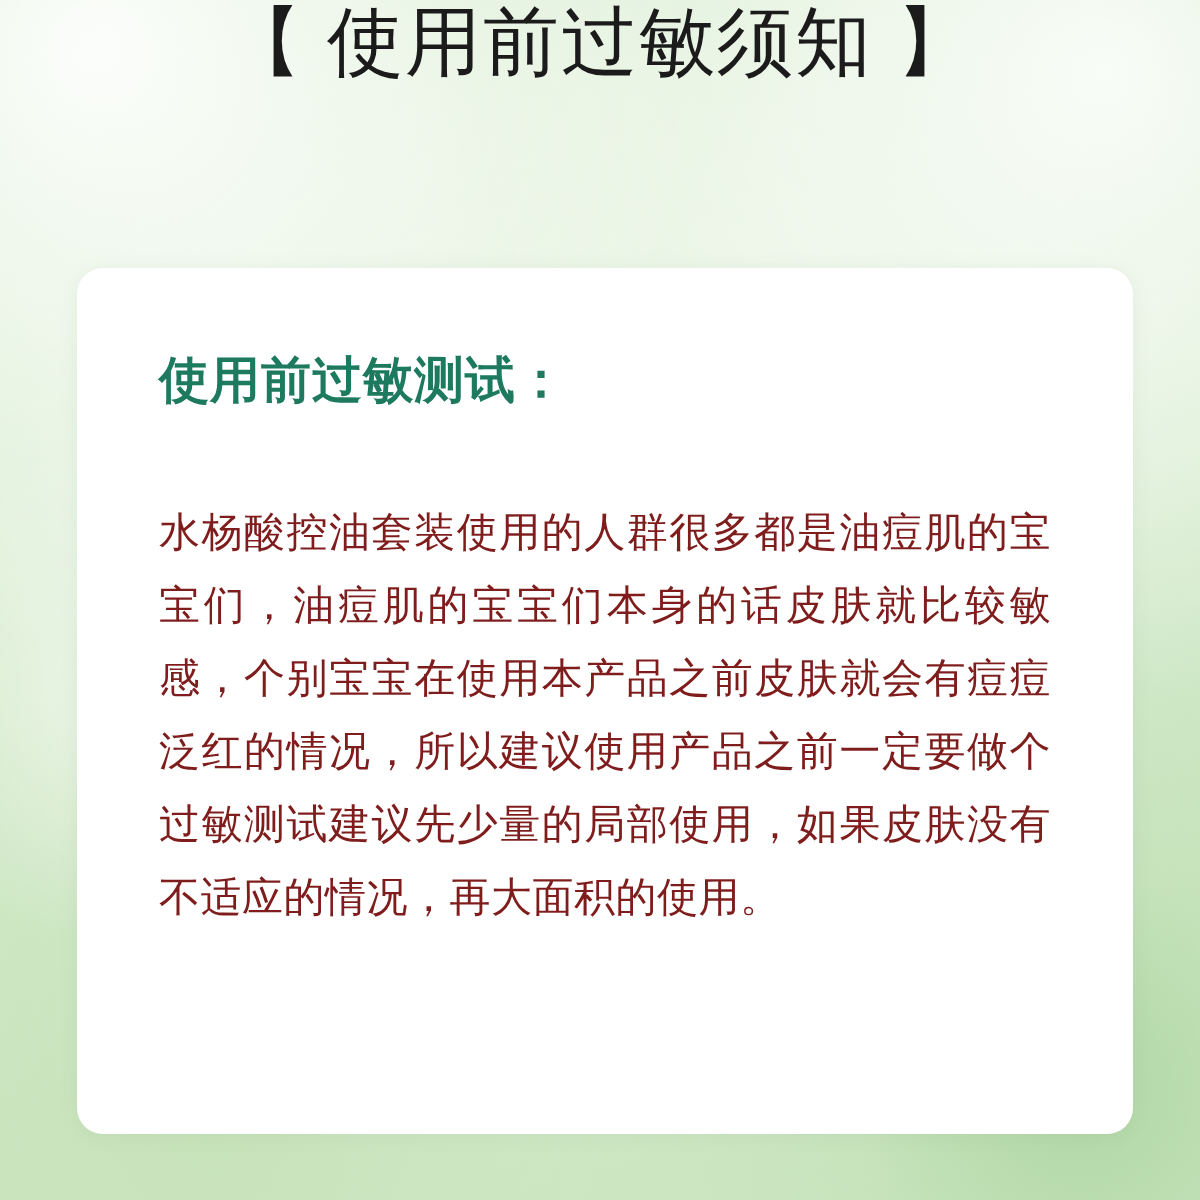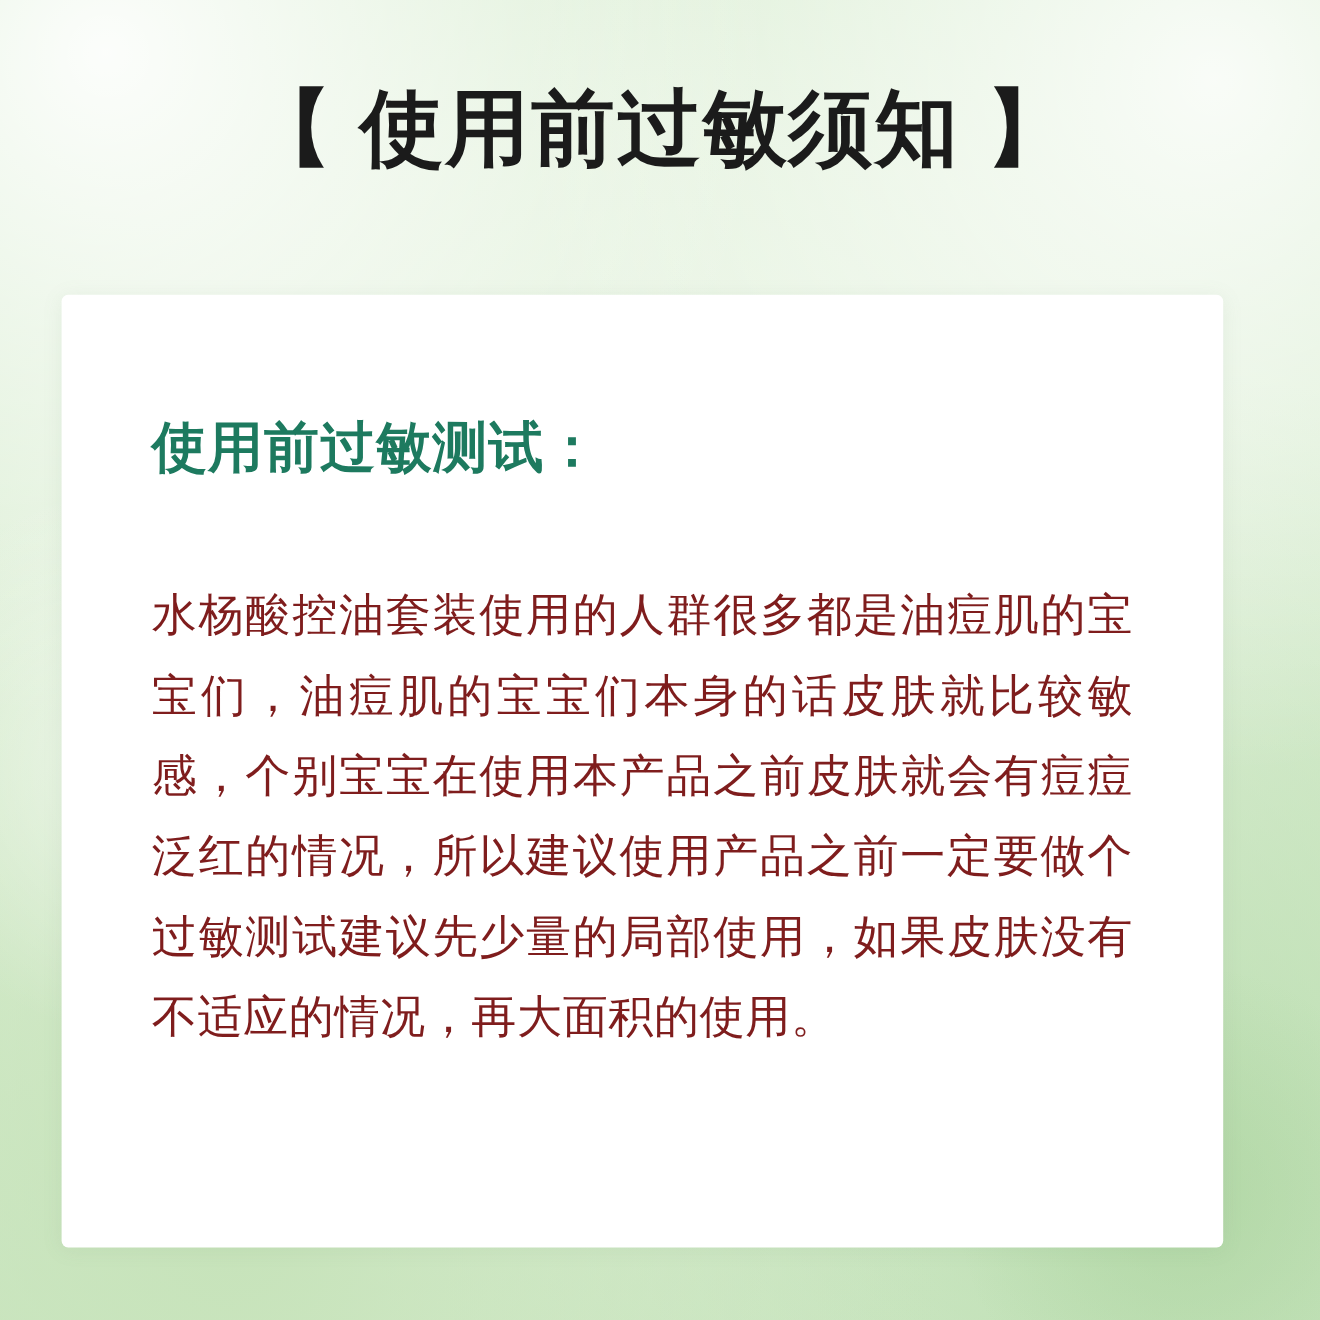--- a/index.html
+++ b/index.html
@@ -42,39 +42,38 @@
     top: 880px;
     width: 420px;
     height: 420px;
     border-radius: 50%;
     background: radial-gradient(circle, rgba(168,209,155,0.55) 0%, rgba(168,209,155,0) 72%);
     pointer-events: none;
   }
   .title {
     position: relative;
     margin: 0;
-    padding-top: 76px;
     text-align: center;
     font-size: 76px;
-    font-weight: 700;
+    font-weight: 400;
     letter-spacing: 2px;
     color: #1b1b1b;
     line-height: 1.1;
   }
   .card {
     position: absolute;
-    left: 56px;
+    left: 77px;
     top: 268px;
     width: 1056px;
     height: 866px;
     box-sizing: border-box;
     background: #ffffff;
-    border-radius: 6px;
+    border-radius: 26px;
     box-shadow: 0 2px 18px rgba(120, 150, 115, 0.10);
-    padding: 109px 82px 0 82px;
+    padding: 82px 82px 0 82px;
   }
   .card-heading {
     margin: 0;
     font-size: 50px;
     font-weight: 700;
     color: #1d7a5f;
     letter-spacing: 1px;
     line-height: 1.2;
   }
   .card-body {

